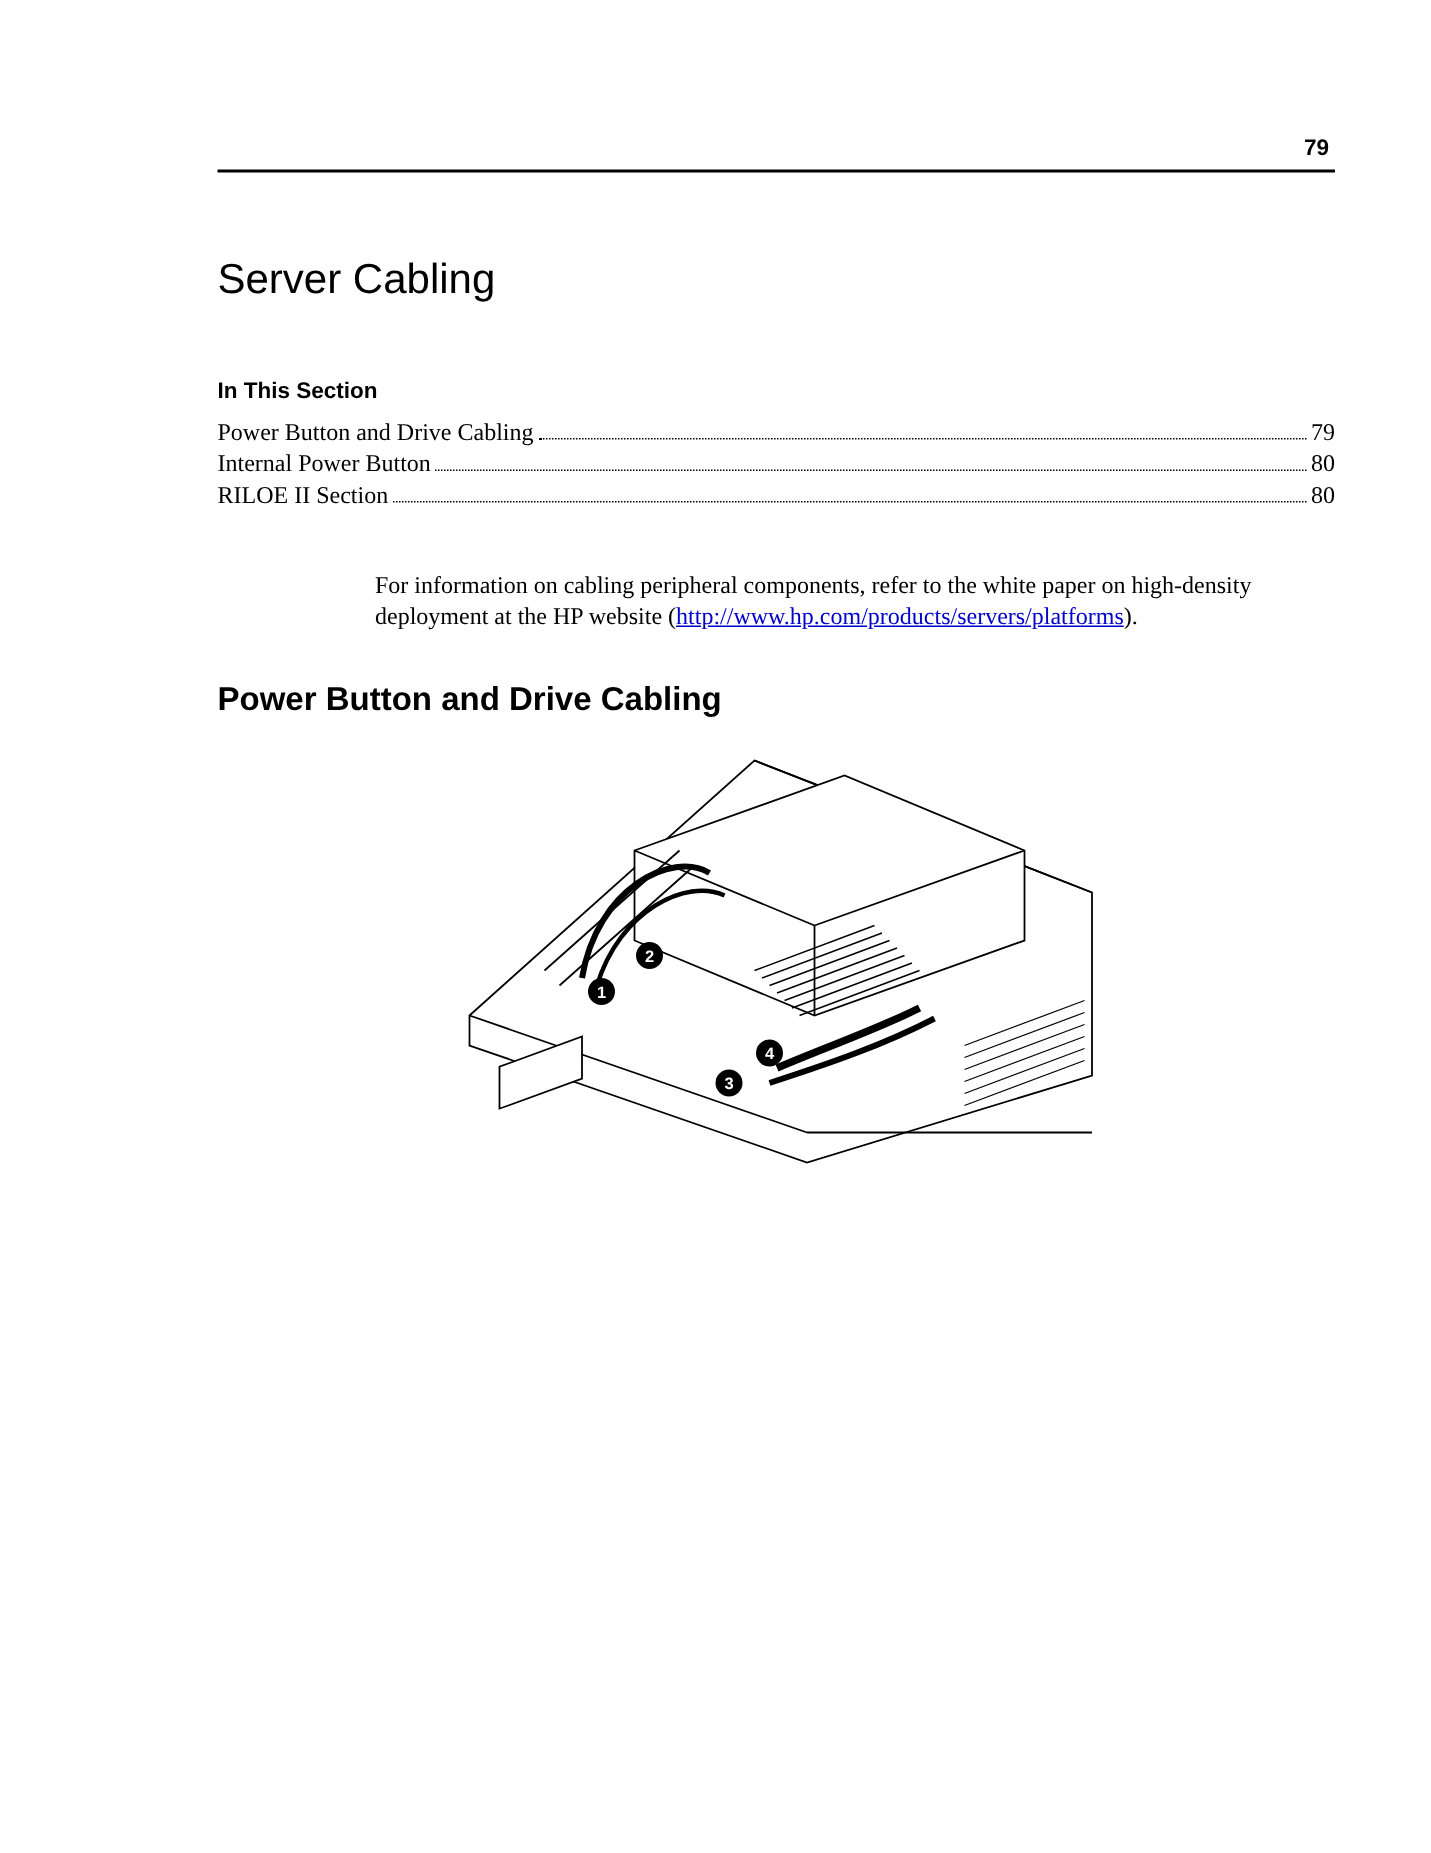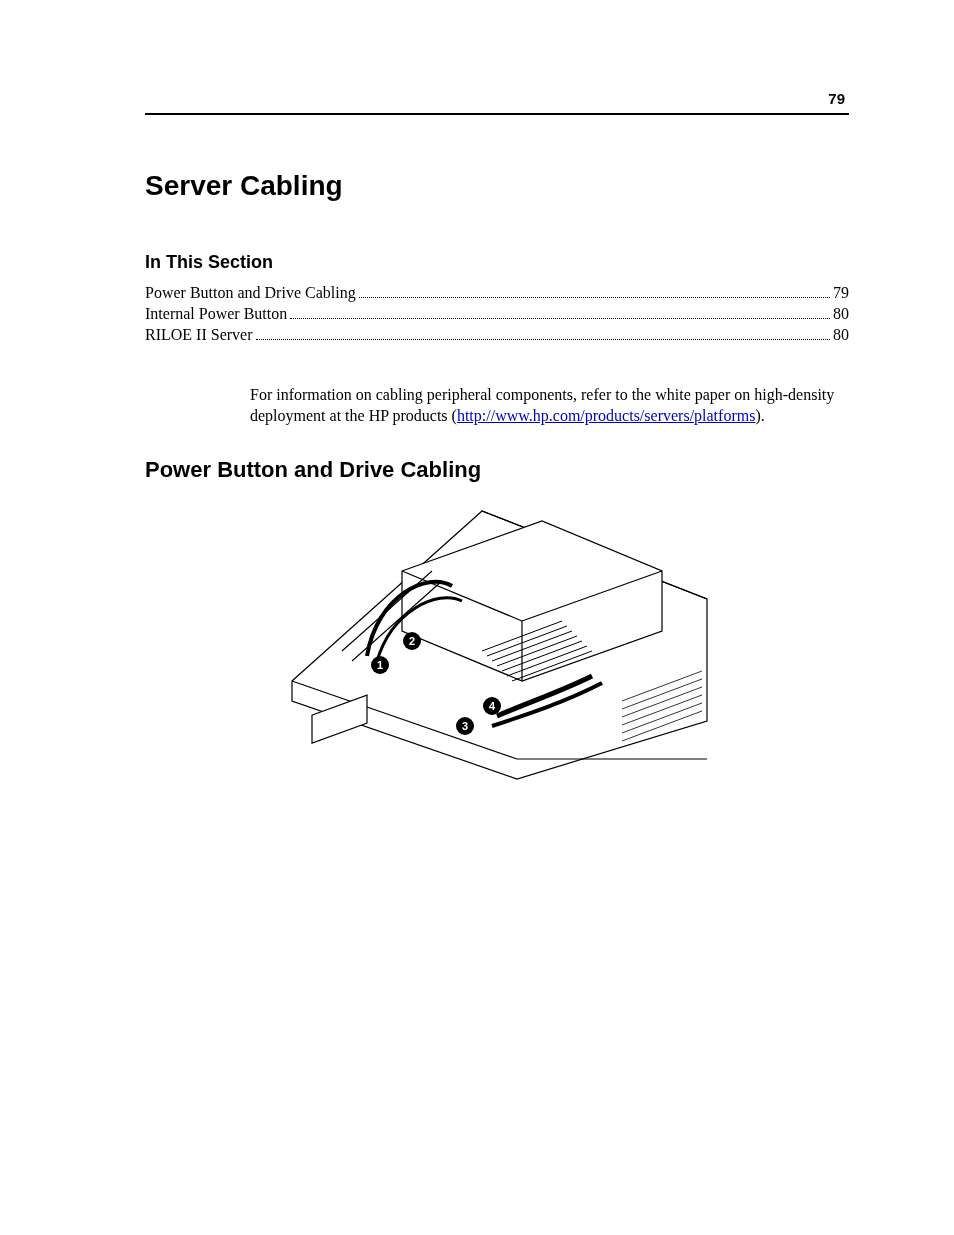--- a/index.html
+++ b/index.html
@@ -9,46 +9,46 @@
     }
     body {
       font-family: "Times New Roman", Times, serif;
       background: #fff;
       width: 954px;
       height: 1235px;
       position: relative;
       padding: 0;
     }
     .page {
-      padding: 90px 105px 60px 145px;
+      padding: 90px 64px 60px 145px;
       position: relative;
     }
     .page-number {
       text-align: right;
       font-family: Arial, Helvetica, sans-serif;
       font-weight: bold;
       font-size: 15px;
       margin-bottom: 6px;
       padding-right: 4px;
     }
     .header-rule {
       border: none;
       border-top: 2px solid #000;
       margin-bottom: 55px;
     }
     .h1 {
       font-family: Arial, Helvetica, sans-serif;
-      font-weight: bold;
+      font-weight: normal;
       font-size: 28px;
       margin-bottom: 50px;
     }
     .section-label {
       font-family: Arial, Helvetica, sans-serif;
       font-weight: bold;
-      font-size: 18px;
+      font-size: 15px;
       margin-bottom: 10px;
       margin-top: 24px;
     }
     .toc {
       margin-bottom: 40px;
     }
     .toc-row {
       display: flex;
       align-items: baseline;
       font-size: 16px;
@@ -113,29 +113,29 @@
       <span class="toc-label">Power Button and Drive Cabling</span>
       <span class="toc-dots"></span>
       <span class="toc-page">79</span>
     </div>
     <div class="toc-row">
       <span class="toc-label">Internal Power Button</span>
       <span class="toc-dots"></span>
       <span class="toc-page">80</span>
     </div>
     <div class="toc-row">
-      <span class="toc-label">RILOE II Server</span>
+      <span class="toc-label">RILOE II Section</span>
       <span class="toc-dots"></span>
       <span class="toc-page">80</span>
     </div>
   </div>
 
 
   <p class="body-block">
-    <span>For information on cabling peripheral components, refer to the white paper on high-density deployment at the HP products (</span><a class="link">http://www.hp.com/products/servers/platforms</a><span>).</span>
+    <span>For information on cabling peripheral components, refer to the white paper on high-density deployment at the HP website (</span><a class="link">http://www.hp.com/products/servers/platforms</a><span>).</span>
   </p>
 
   <h2 class="h2">Power Button and Drive Cabling</h2>
 
   <div class="figure">
     <svg viewBox="0 0 430 280" xmlns="http://www.w3.org/2000/svg">
 
       <g stroke="#000" stroke-width="1.2" fill="none">
 
         <polygon points="10,180 200,10 425,98 425,220 235,278 10,200" fill="#fff"></polygon>

